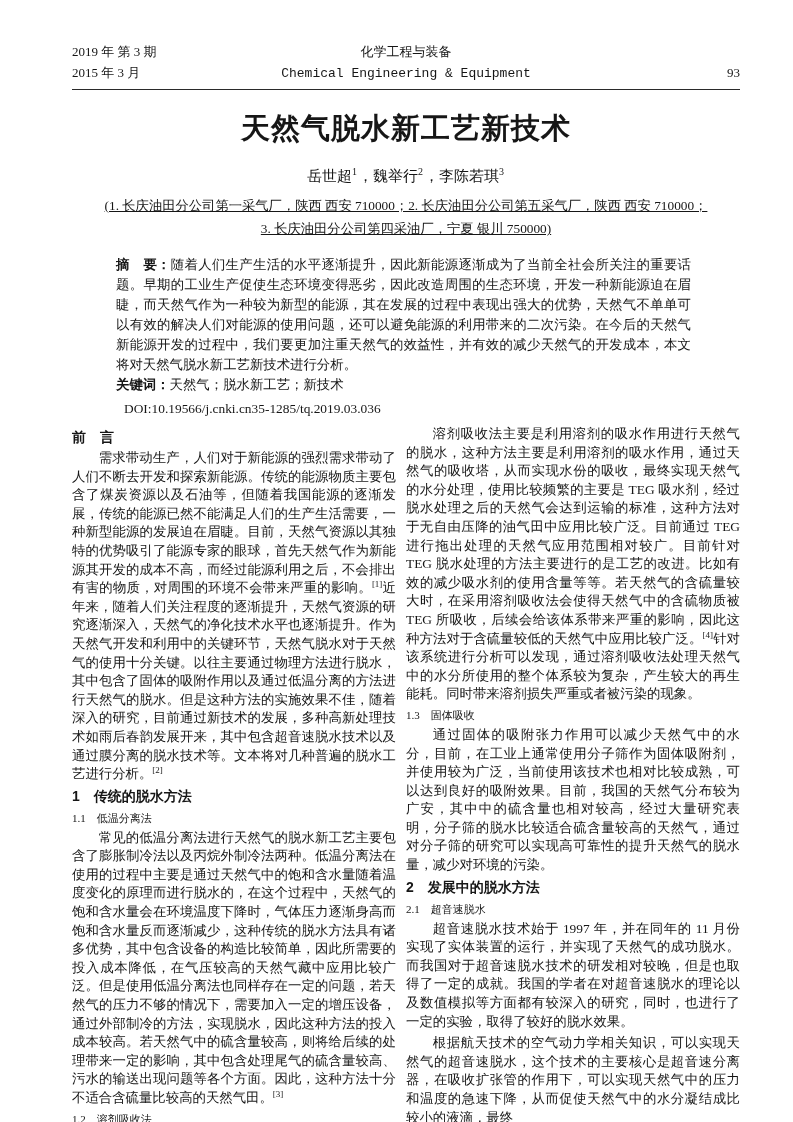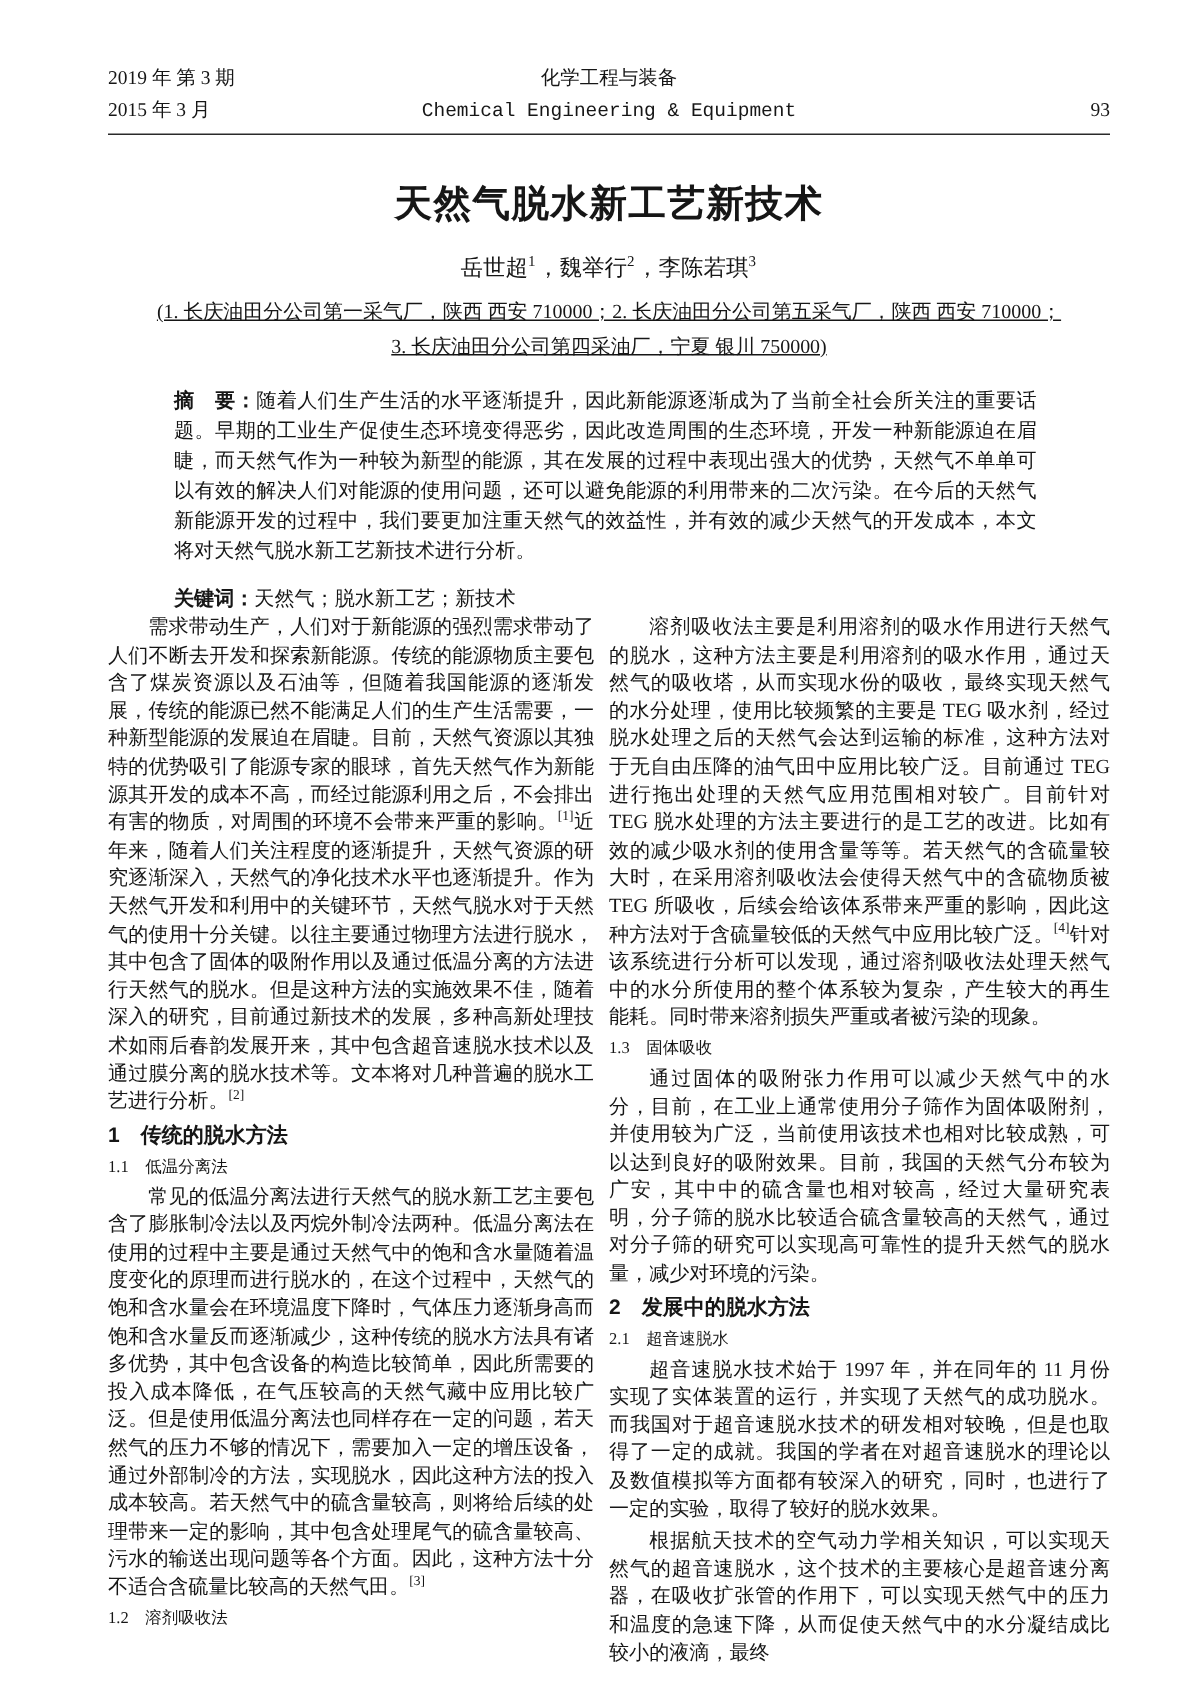--- a/index.html
+++ b/index.html
@@ -17,32 +17,32 @@
     display: grid; grid-template-columns: 1fr auto 1fr;
     align-items: baseline; font-size: 13px; line-height: 20px;
   }
   .hdr-left  { justify-self: start; }
   .hdr-center{ justify-self: center; font-family: Liberation Mono, monospace; }
   .hdr-right { justify-self: end; text-align: center; }
   .hdr-rule { border: none; border-top: 1.6px solid #2a2a2a; margin-top: 5px; }
 
   
   .title {
-    text-align: center; margin-top: 29px;
+    text-align: center; margin-top: 19px;
     font-family: "Liberation Sans", "DejaVu Sans", sans-serif;
-    font-weight: bold; font-size: 25px; letter-spacing: 1px;
+    font-weight: bold; font-size: 29px; letter-spacing: 1px;
   }
   .authors { text-align: center; margin-top: 17px; font-size: 15px; }
   .authors sup { font-size: 10px; margin-right: 1px; }
   .affils { text-align: center; font-size: 13.3px; line-height: 23px; margin-top: 8px; text-decoration: underline; }
   .front-block {
     margin: 15px 49px 0 44px;
     font-size: 13.4px; line-height: 20px; text-align: justify;
   }
-  .front-block.kw { margin-top: 12px; }
+  .front-block.kw { margin-top: 0; }
   .flabel {
     font-family: "Liberation Sans", "DejaVu Sans", sans-serif;
     font-weight: bold;
   }
   .doi { font-size: 13.4px; line-height: 20px; margin: 4px 0 6px 52px; }
 
   
   .columns { display: grid; grid-template-columns: 324px 334px; column-gap: 10px; }
   .col { font-size: 13.4px; line-height: 18.6px; text-align: justify; }
   .col p { text-indent: 2em; }
@@ -85,24 +85,26 @@
   </div>
 
   <div class="front-block">
     <span class="flabel">摘　要：</span><span>随着人们生产生活的水平逐渐提升，因此新能源逐渐成为了当前全社会所关注的重要话题。早期的工业生产促使生态环境变得恶劣，因此改造周围的生态环境，开发一种新能源迫在眉睫，而天然气作为一种较为新型的能源，其在发展的过程中表现出强大的优势，天然气不单单可以有效的解决人们对能源的使用问题，还可以避免能源的利用带来的二次污染。在今后的天然气新能源开发的过程中，我们要更加注重天然气的效益性，并有效的减少天然气的开发成本，本文将对天然气脱水新工艺新技术进行分析。</span>
   </div>
 
   <div class="front-block kw">
     <span class="flabel">关键词：</span><span>天然气；脱水新工艺；新技术</span>
   </div>
 
+  <div class="doi">DOI:10.19566/j.cnki.cn35-1285/tq.2019.03.036</div>
 
   <div class="columns">
 
     <div class="col">
+      <h2 class="sec">前　言</h2>
       <p>需求带动生产，人们对于新能源的强烈需求带动了人们不断去开发和探索新能源。传统的能源物质主要包含了煤炭资源以及石油等，但随着我国能源的逐渐发展，传统的能源已然不能满足人们的生产生活需要，一种新型能源的发展迫在眉睫。目前，天然气资源以其独特的优势吸引了能源专家的眼球，首先天然气作为新能源其开发的成本不高，而经过能源利用之后，不会排出有害的物质，对周围的环境不会带来严重的影响。<sup class="ref">[1]</sup>近年来，随着人们关注程度的逐渐提升，天然气资源的研究逐渐深入，天然气的净化技术水平也逐渐提升。作为天然气开发和利用中的关键环节，天然气脱水对于天然气的使用十分关键。以往主要通过物理方法进行脱水，其中包含了固体的吸附作用以及通过低温分离的方法进行天然气的脱水。但是这种方法的实施效果不佳，随着深入的研究，目前通过新技术的发展，多种高新处理技术如雨后春韵发展开来，其中包含超音速脱水技术以及通过膜分离的脱水技术等。文本将对几种普遍的脱水工艺进行分析。<sup class="ref">[2]</sup></p>
       <h2 class="sec">1　传统的脱水方法</h2>
       <h3 class="subsec">1.1　低温分离法</h3>
       <p>常见的低温分离法进行天然气的脱水新工艺主要包含了膨胀制冷法以及丙烷外制冷法两种。低温分离法在使用的过程中主要是通过天然气中的饱和含水量随着温度变化的原理而进行脱水的，在这个过程中，天然气的饱和含水量会在环境温度下降时，气体压力逐渐身高而饱和含水量反而逐渐减少，这种传统的脱水方法具有诸多优势，其中包含设备的构造比较简单，因此所需要的投入成本降低，在气压较高的天然气藏中应用比较广泛。但是使用低温分离法也同样存在一定的问题，若天然气的压力不够的情况下，需要加入一定的增压设备，通过外部制冷的方法，实现脱水，因此这种方法的投入成本较高。若天然气中的硫含量较高，则将给后续的处理带来一定的影响，其中包含处理尾气的硫含量较高、污水的输送出现问题等各个方面。因此，这种方法十分不适合含硫量比较高的天然气田。<sup class="ref">[3]</sup></p>
       <h3 class="subsec">1.2　溶剂吸收法</h3>
     </div>
 
     <div class="col">
       <p>溶剂吸收法主要是利用溶剂的吸水作用进行天然气的脱水，这种方法主要是利用溶剂的吸水作用，通过天然气的吸收塔，从而实现水份的吸收，最终实现天然气的水分处理，使用比较频繁的主要是 TEG 吸水剂，经过脱水处理之后的天然气会达到运输的标准，这种方法对于无自由压降的油气田中应用比较广泛。目前通过 TEG 进行拖出处理的天然气应用范围相对较广。目前针对 TEG 脱水处理的方法主要进行的是工艺的改进。比如有效的减少吸水剂的使用含量等等。若天然气的含硫量较大时，在采用溶剂吸收法会使得天然气中的含硫物质被 TEG 所吸收，后续会给该体系带来严重的影响，因此这种方法对于含硫量较低的天然气中应用比较广泛。<sup class="ref">[4]</sup>针对该系统进行分析可以发现，通过溶剂吸收法处理天然气中的水分所使用的整个体系较为复杂，产生较大的再生能耗。同时带来溶剂损失严重或者被污染的现象。</p>
       <h3 class="subsec">1.3　固体吸收</h3>

